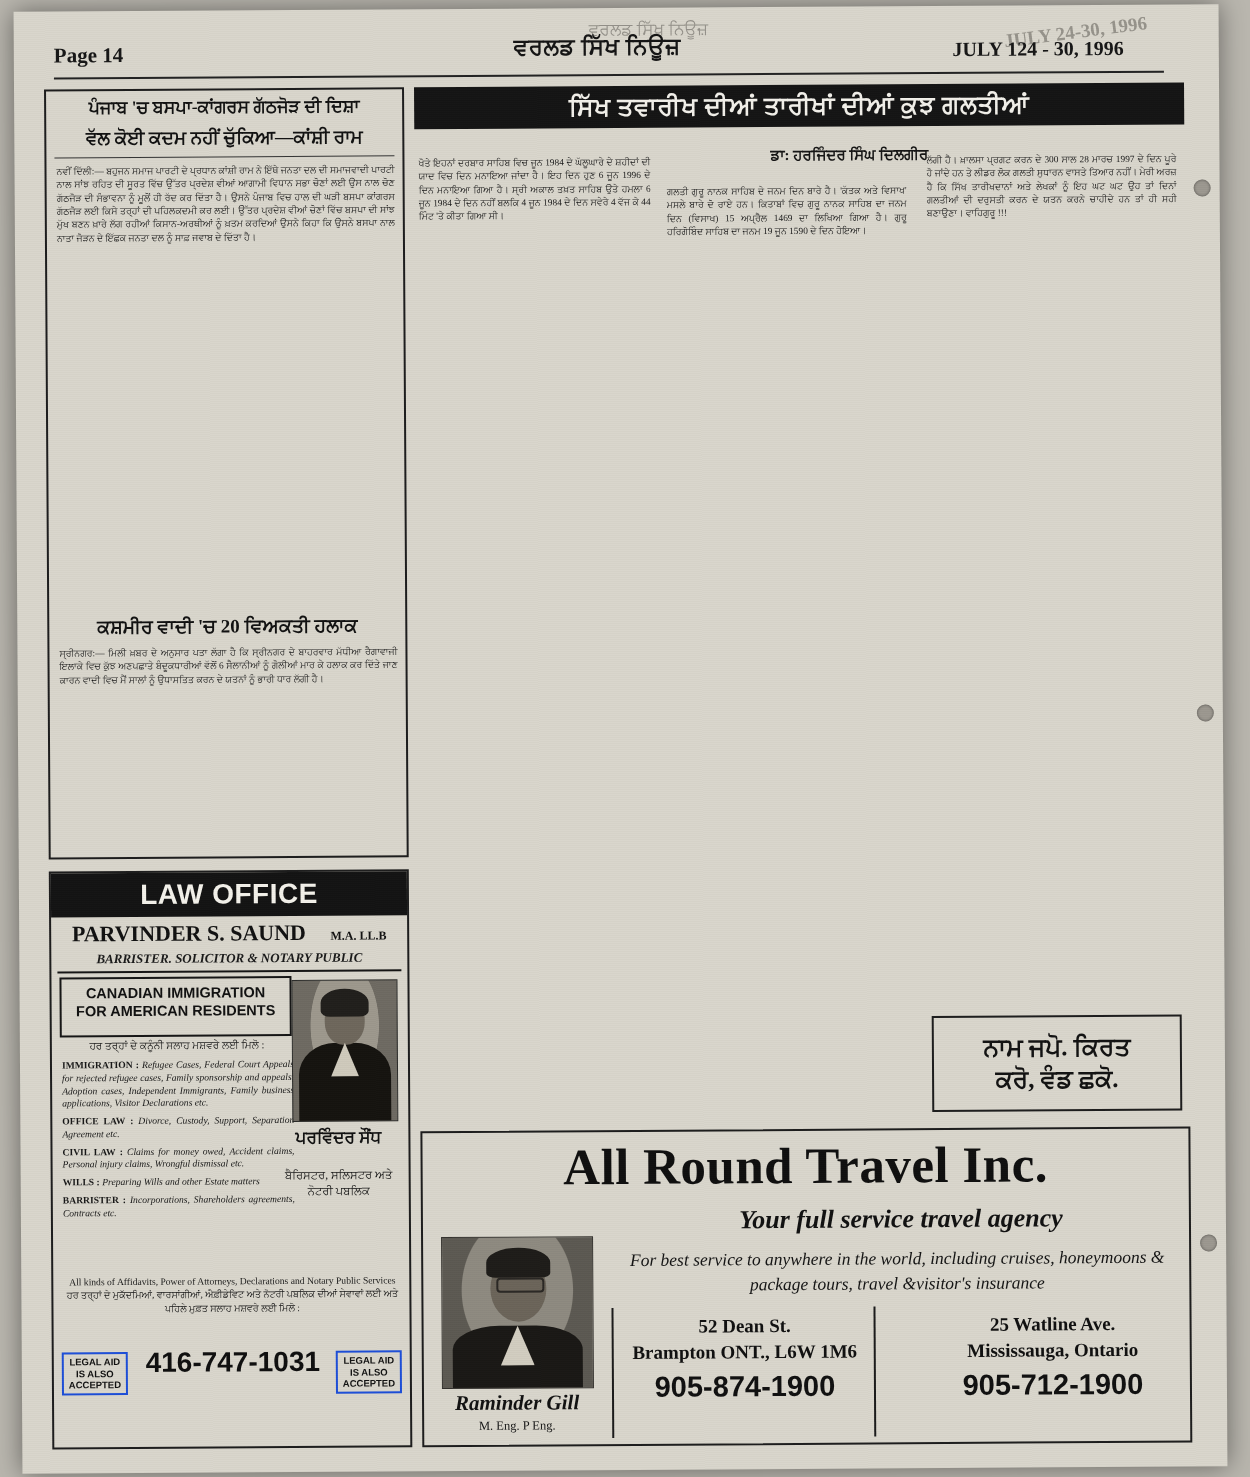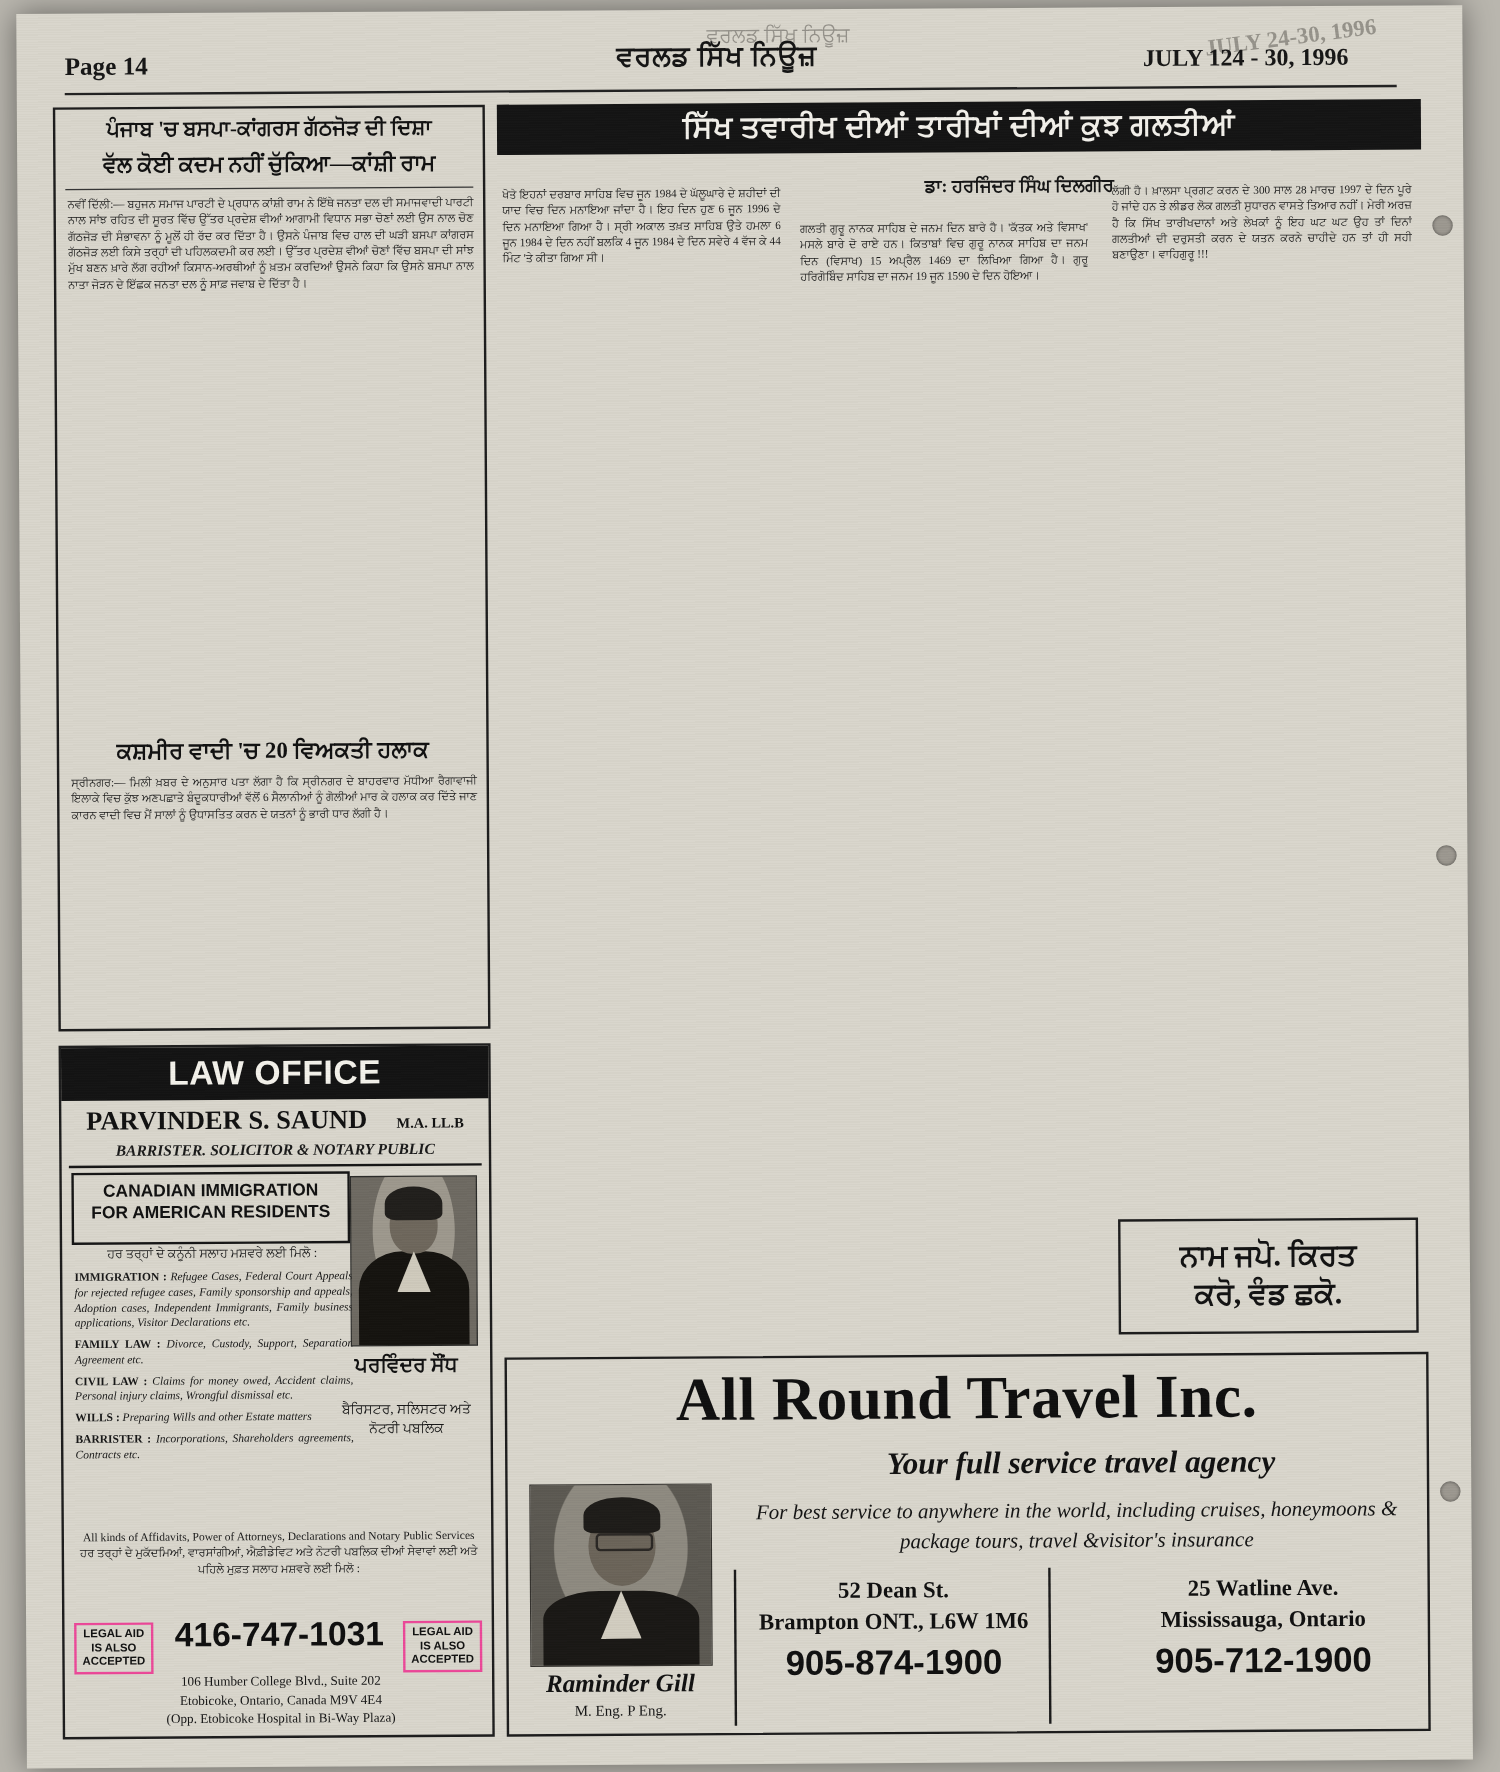--- a/index.html
+++ b/index.html
@@ -232,21 +232,21 @@
   #affid {
     position: absolute; left: 10px; bottom: 132px; width: 338px; text-align: center;
     font-size: 9.6px; color: #181818; line-height: 1.4;
   }
   #phone {
     position: absolute; left: 68px; bottom: 68px; width: 222px; text-align: center;
     font-family: "Liberation Sans", sans-serif; font-weight: bold; font-size: 28px; color: #0f0f0f;
   }
   .legal-aid {
     position: absolute; bottom: 52px; width: 62px; text-align: center;
-    border: 2px solid #ec4899; font-family: "Liberation Sans", sans-serif;
+    border: 2px solid #1d4ed8; font-family: "Liberation Sans", sans-serif;
     font-size: 9.5px; font-weight: bold; line-height: 1.22; color: #111; padding: 2px 0;
   }
   #legal-left { left: 8px; }
   #legal-right { right: 8px; }
   #law-addr {
     position: absolute; left: 60px; bottom: 6px; width: 240px; text-align: center;
     font-size: 11px; line-height: 1.38; color: #151515;
   }
   
   #naam-box {
@@ -367,21 +367,21 @@
       <div id="law-hr"></div>
 
       <div id="imm-box">
         <div>CANADIAN IMMIGRATION</div>
         <div>FOR AMERICAN RESIDENTS</div>
       </div>
       <div id="imm-sub">ਹਰ ਤਰ੍ਹਾਂ ਦੇ ਕਨੂੰਨੀ ਸਲਾਹ ਮਸ਼ਵਰੇ ਲਈ ਮਿਲੋ :</div>
 
       <div id="law-services">
         <div><span class="lbl">IMMIGRATION :</span> <i>Refugee Cases, Federal Court Appeals for rejected refugee cases, Family sponsorship and appeals, Adoption cases, Independent Immigrants, Family business applications, Visitor Declarations etc.</i></div>
-        <div><span class="lbl">FAMILY LAW :</span> <i>Divorce, Custody, Support, Separation Agreement etc.</i></div>
+        <div><span class="lbl">OFFICE LAW :</span> <i>Divorce, Custody, Support, Separation Agreement etc.</i></div>
         <div><span class="lbl">CIVIL LAW :</span> <i>Claims for money owed, Accident claims, Personal injury claims, Wrongful dismissal etc.</i></div>
         <div><span class="lbl">WILLS :</span> <i>Preparing Wills and other Estate matters</i></div>
         <div><span class="lbl">BARRISTER :</span> <i>Incorporations, Shareholders agreements, Contracts etc.</i></div>
       </div>
 
       <div id="photo">
         <div class="body"></div>
         <div class="head"></div>
         <div class="hair"></div>
         <div class="collar"></div>
@@ -391,25 +391,20 @@
 
       <div id="affid">
         <div>All kinds of Affidavits, Power of Attorneys, Declarations and Notary Public Services</div>
         <div>ਹਰ ਤਰ੍ਹਾਂ ਦੇ ਮੁਕੱਦਮਿਆਂ, ਵਾਰਸਾਂਗੀਆਂ, ਐਫ਼ੀਡੇਵਿਟ ਅਤੇ ਨੋਟਰੀ ਪਬਲਿਕ ਦੀਆਂ ਸੇਵਾਵਾਂ ਲਈ ਅਤੇ ਪਹਿਲੇ ਮੁਫ਼ਤ ਸਲਾਹ ਮਸ਼ਵਰੇ ਲਈ ਮਿਲੋ :</div>
       </div>
 
       <div class="legal-aid" id="legal-left">LEGAL AID IS ALSO ACCEPTED</div>
       <div id="phone">416-747-1031</div>
       <div class="legal-aid" id="legal-right">LEGAL AID IS ALSO ACCEPTED</div>
 
-      <div id="law-addr">
-        <div>106 Humber College Blvd., Suite 202</div>
-        <div>Etobicoke, Ontario, Canada M9V 4E4</div>
-        <div>(Opp. Etobicoke Hospital in Bi-Way Plaza)</div>
-      </div>
     </div>
 
     <div class="box" id="travel-ad">
       <div id="travel-title">All Round Travel Inc.</div>
       <div id="travel-sub">Your full service travel agency</div>
       <div id="travel-desc">For best service to anywhere in the world, including cruises, honeymoons &amp; package tours, travel &amp;visitor's insurance</div>
 
       <div id="agent-photo">
         <div class="body"></div>
         <div class="head"></div>

